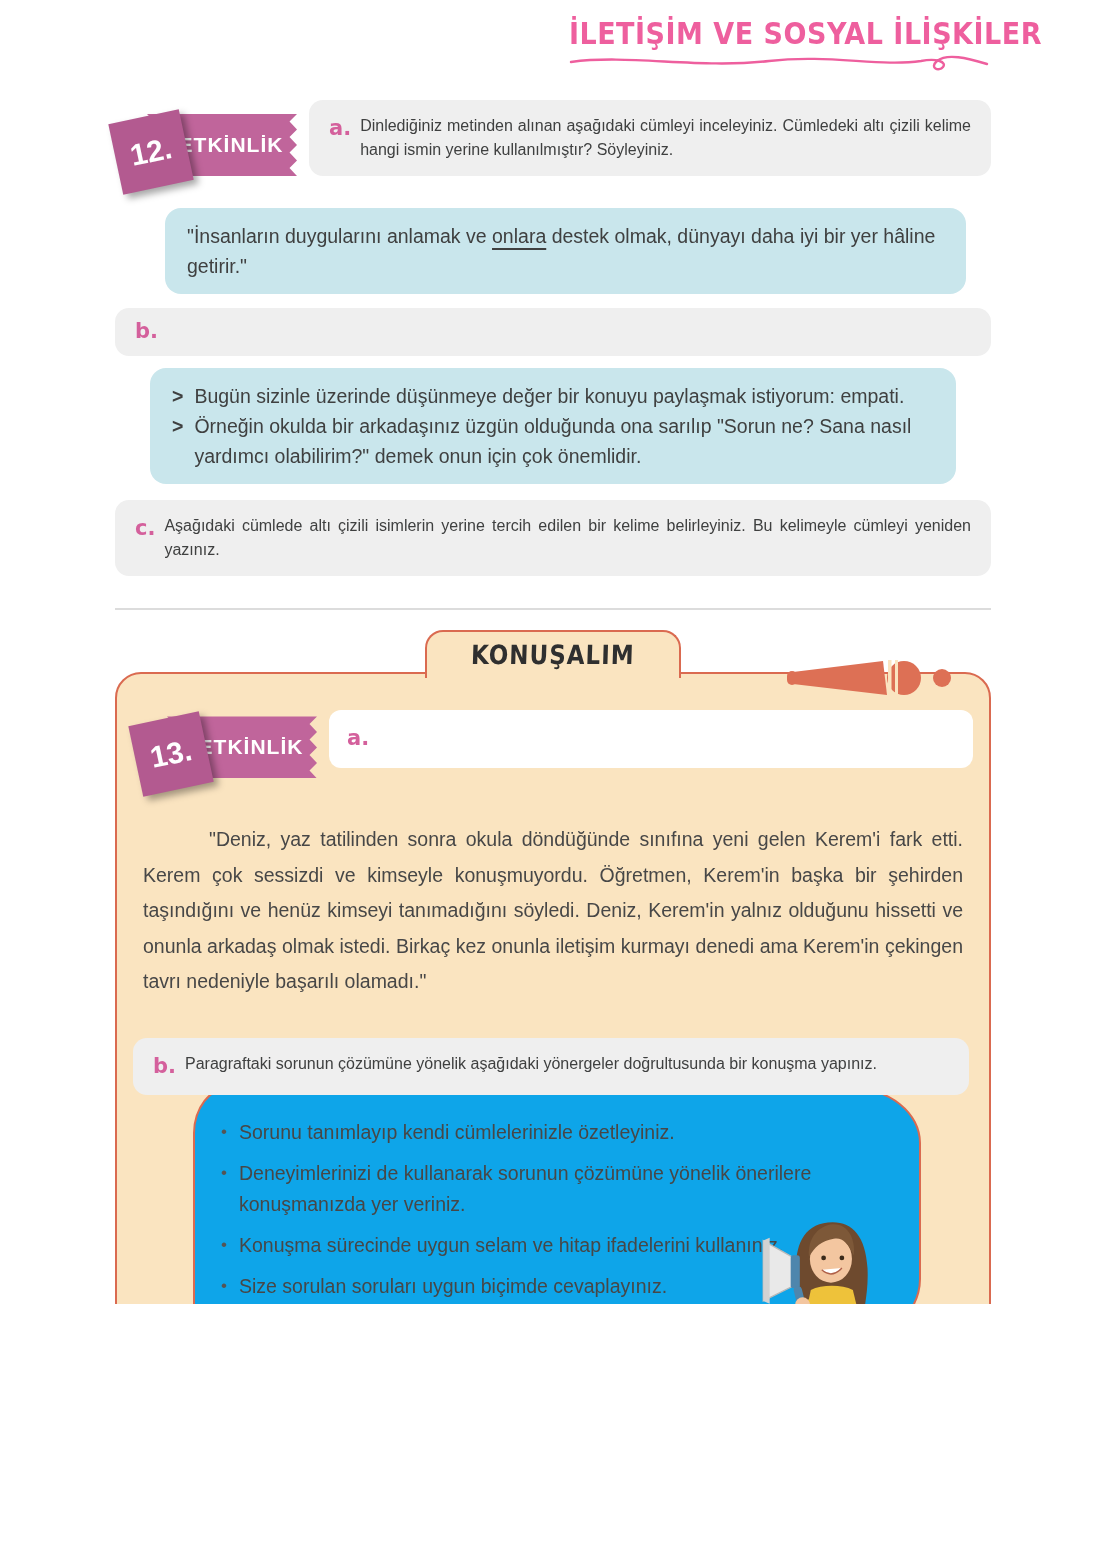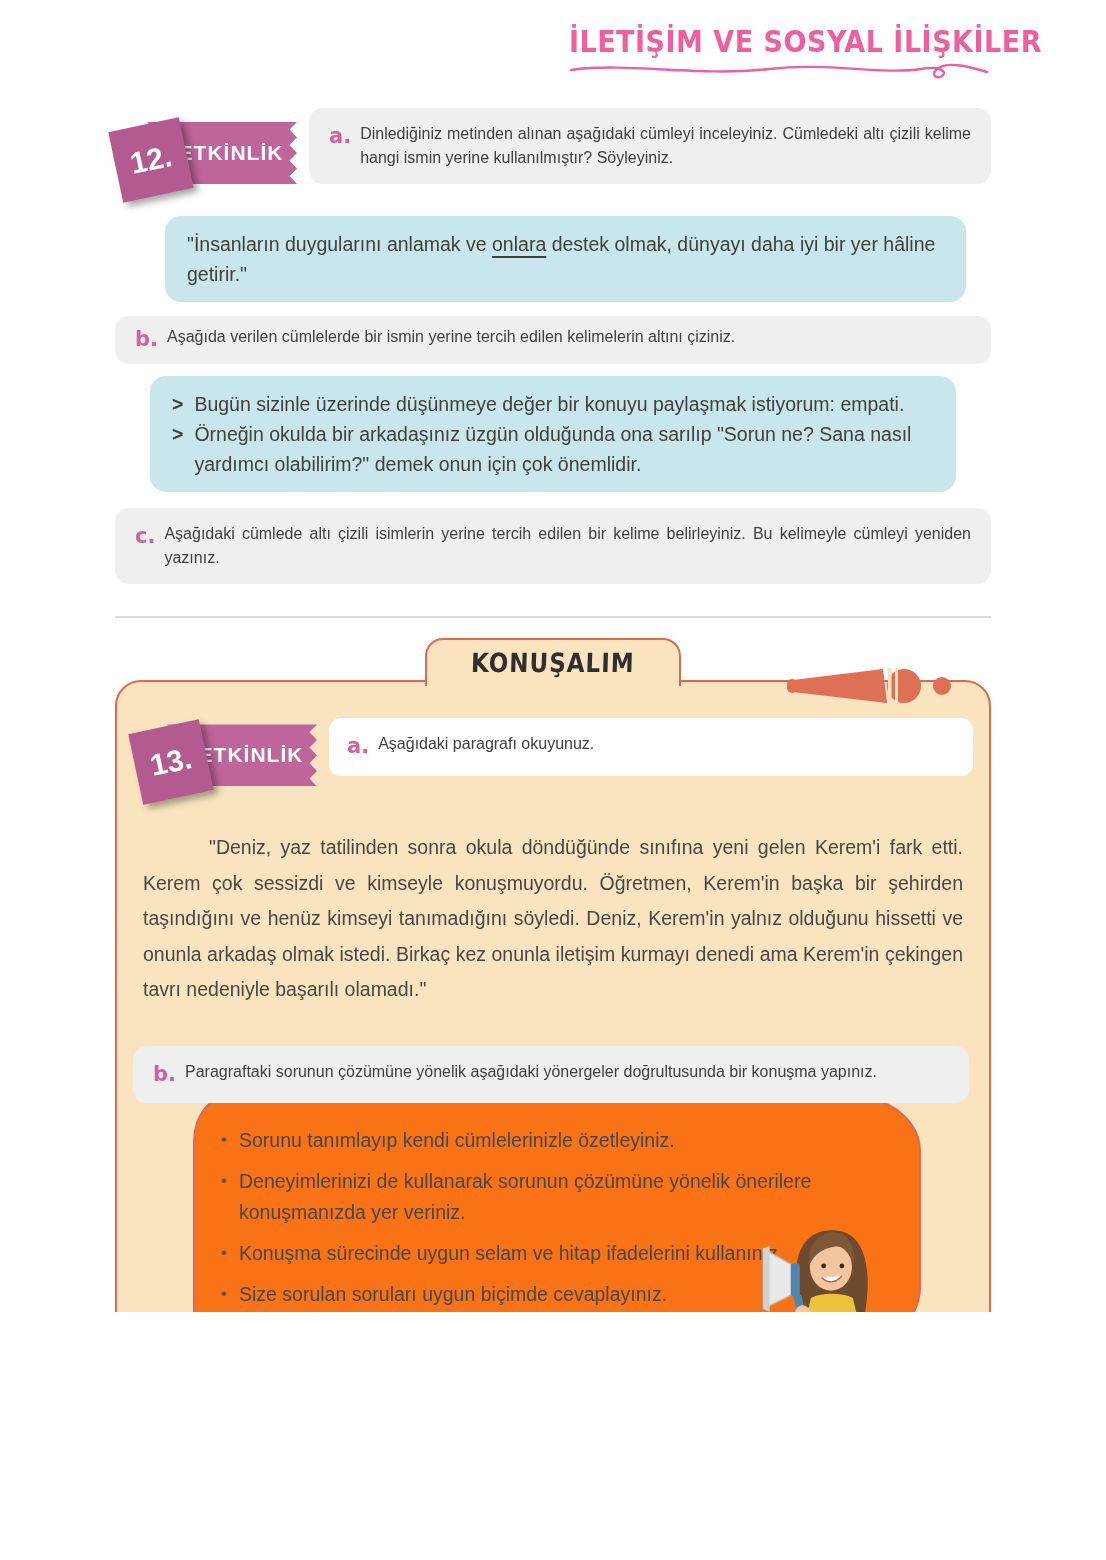--- a/index.html
+++ b/index.html
@@ -1,20 +1,20 @@
 <!DOCTYPE html>
 <html lang="tr"><head>
 <meta charset="utf-8">
 <style>
   * { box-sizing: border-box; margin: 0; padding: 0; }
   html, body { background: #ffffff; }
   .page {
     position: relative;
     width: 1106px; height: 1304px;
-    margin: 8px auto;
+    margin: 0 auto;
     background: #ffffff;
     font-family: "Liberation Sans", sans-serif;
     color: #3f4040;
     overflow: hidden;
   }
   
   .header { position: absolute; top: 16px; right: 64px; text-align: center; }
   .header-title {
     color: #ee5f9e; font-weight: bold; font-size: 27px;
     letter-spacing: 0.5px; font-family: "DejaVu Sans", sans-serif;
@@ -98,21 +98,21 @@
   }
   .paragraph {
     margin: 24px 14px 0 14px; font-size: 19.5px; line-height: 1.82;
     text-align: justify; text-indent: 66px; color: #474747;
   }
   .panel .task-box.b13 { margin: 38px 0 0 4px; width: calc(100% - 12px); }
 
   .guidelines {
     position: relative; z-index: 1;
     margin: -8px 56px 0 64px;
-    background: #f97316; border: 2.5px solid #da6a50;
+    background: #0ea5e9; border: 2.5px solid #da6a50;
     border-radius: 36px 70px 90px 40px / 46px 56px 70px 46px;
     padding: 28px 26px 36px 24px;
   }
   .panel .task-box.b13 { position: relative; z-index: 2; }
   .guidelines ul { list-style: none; width: 655px; }
   .guidelines li { position: relative; padding-left: 20px; font-size: 19.5px;
                    line-height: 1.62; margin-bottom: 9px; color: #474747; }
   .guidelines li::before { content: "•"; position: absolute; left: 2px; top: 1px;
                            font-size: 17px; color: #555; }
   .girl { position: absolute; right: 14px; bottom: 4px; }
@@ -149,21 +149,20 @@
         <p class="task-text">Dinlediğiniz metinden alınan aşağıdaki cümleyi inceleyiniz. Cümledeki altı çizili kelime hangi ismin yerine kullanılmıştır? Söyleyiniz.</p>
       </div>
     </div>
 
     <div class="blue-box quote-box">
       <span>"İnsanların duygularını anlamak ve </span><span class="underlined">onlara</span><span> destek olmak, dünyayı daha iyi bir yer hâline getirir."</span>
     </div>
 
     <div class="task-box slim">
       <span class="letter">b.</span>
-      <p class="task-text">Aşağıda verilen cümlelerde bir ismin yerine tercih edilen kelimelerin altını çiziniz.</p>
     </div>
 
     <div class="blue-box bullets-box">
       <ul>
         <li>
           <span class="marker">&gt;</span>
           <span>Bugün sizinle üzerinde düşünmeye değer bir konuyu paylaşmak istiyorum: empati.</span>
         </li>
         <li>
           <span class="marker">&gt;</span>
@@ -199,21 +198,20 @@
 
       <div class="row">
         <div class="badge">
           <div class="ribbon">
             <span class="ribbon-label">ETKİNLİK</span>
           </div>
           <div class="badge-num">13.</div>
         </div>
         <div class="white-task">
           <span class="letter">a.</span>
-          <p class="task-text">Aşağıdaki paragrafı okuyunuz.</p>
         </div>
       </div>
 
       <p class="paragraph">"Deniz, yaz tatilinden sonra okula döndüğünde sınıfına yeni gelen Kerem'i fark etti. Kerem çok sessizdi ve kimseyle konuşmuyordu. Öğretmen, Kerem'in başka bir şehirden taşındığını ve henüz kimseyi tanımadığını söyledi. Deniz, Kerem'in yalnız olduğunu hissetti ve onunla arkadaş olmak istedi. Birkaç kez onunla iletişim kurmayı denedi ama Kerem'in çekingen tavrı nedeniyle başarılı olamadı."</p>
 
       <div class="task-box b13">
         <span class="letter">b.</span>
         <p class="task-text">Paragraftaki sorunun çözümüne yönelik aşağıdaki yönergeler doğrultusunda bir konuşma yapınız.</p>
       </div>
 

